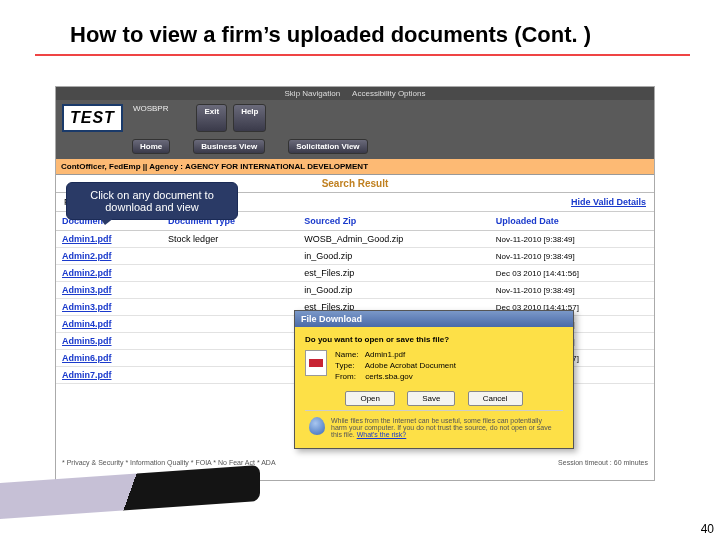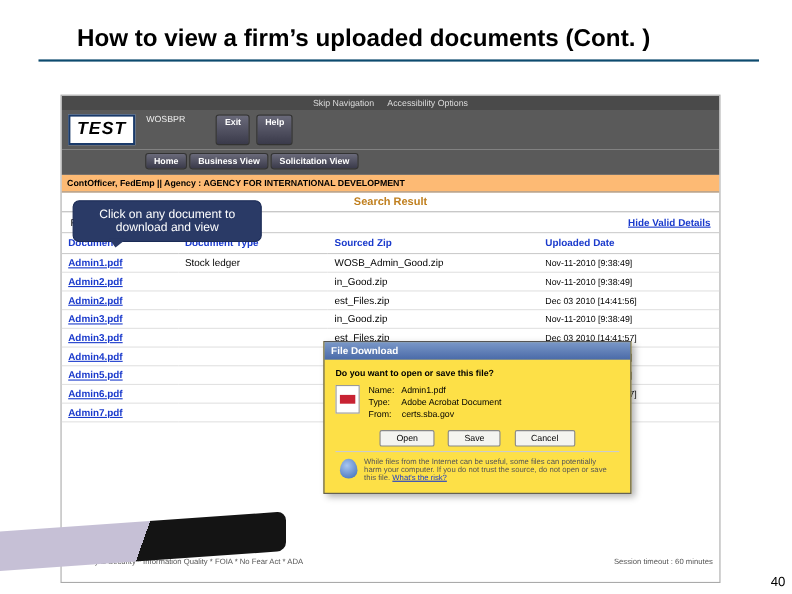--- a/index.html
+++ b/index.html
@@ -8,29 +8,29 @@
     height: 540px;
     background: #fff;
     font-family: Arial, sans-serif;
     position: relative;
     overflow: hidden;
   }
   .slide-title {
     font-size: 22px;
     font-weight: bold;
     padding: 22px 30px 6px 35px;
-    border-bottom: 2px solid #0c4a6e;
+    border-bottom: 2px solid #ef4444;
     margin: 0 30px 16px 35px;
   }
   .app-container {
     margin: 30px 30px 0 55px;
     border: 1px solid #aaa;
     background: #fff;
     width: 600px;
-    height: 444px;
+    height: 395px;
     position: relative;
     overflow: hidden;
   }
   .top-skip {
     background: #4a4a4a;
     color: #ddd;
     font-size: 8px;
     padding: 2px 4px;
     display: flex;
     gap: 12px;
@@ -59,21 +59,21 @@
     color: #fff;
     font-size: 8px;
     padding: 2px 7px;
     font-weight: bold;
   }
   .small-txt { color: #eee; font-size: 8px; margin-left: 4px; }
   .second-row {
     background: #5a5a5a;
     padding: 3px 6px 5px 76px;
     display: flex;
-    gap: 2px;
+    gap: 23px;
   }
   .agency-bar {
     background: #fdba74;
     font-size: 8px;
     font-weight: bold;
     padding: 3px 5px;
     border-bottom: 1px solid #999;
   }
   .search-result {
     text-align: center;

